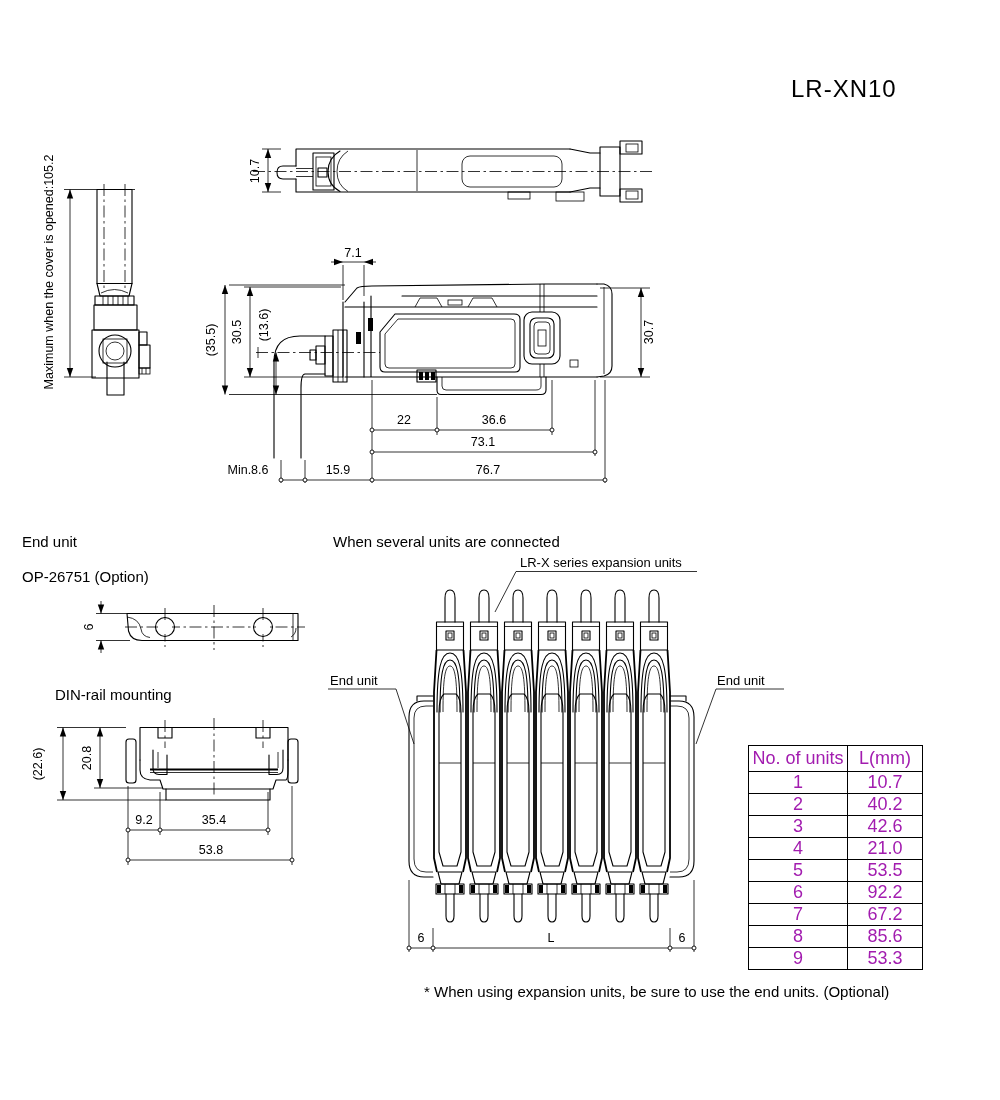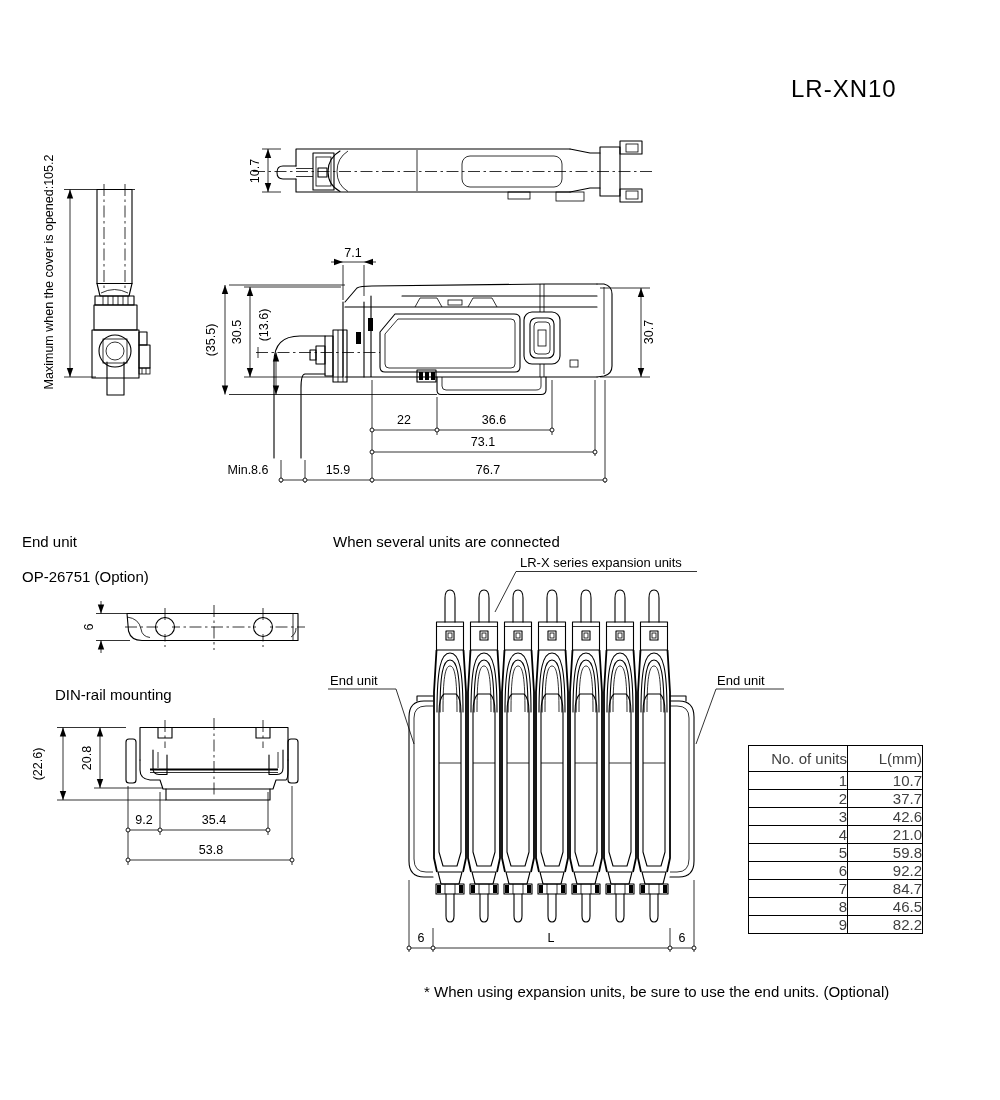--- a/index.html
+++ b/index.html
@@ -1,36 +1,36 @@
 <!DOCTYPE html>
 <html><head>
 <meta charset="utf-8">
 <style>
   html,body{margin:0;padding:0;background:#fff;}
   .canvas{position:relative;width:1000px;height:1100px;background:#fff;overflow:hidden;
-          font-family:"Liberation Sans",sans-serif;color:#404040;}
+          font-family:"Liberation Sans",sans-serif;color:#a21caf;}
   svg{position:absolute;left:0;top:0;}
   .ln{fill:none;stroke:#000;stroke-width:1.1;stroke-linejoin:round;stroke-linecap:round;}
   .ln2{fill:none;stroke:#000;stroke-width:1.8;stroke-linejoin:round;}
   .fill{fill:#000;stroke:none;}
   .thin{fill:none;stroke:#000;stroke-width:0.8;}
   .cl{fill:none;stroke:#000;stroke-width:0.8;stroke-dasharray:12 3.5 2.5 3.5;}
   .dim{fill:none;stroke:#000;stroke-width:0.8;}
   .tick{fill:#fff;stroke:#000;stroke-width:0.9;}
   text{fill:#000;font-family:"Liberation Sans",sans-serif;}
   .dimtxt{font-size:12.5px;}
   .lbl{font-size:15px;}
   .lblsm{font-size:13px;}
   .ttl{font-size:24px;letter-spacing:1px;}
   .note{font-size:15px;}
   
   .ltable{position:absolute;left:748px;top:745px;border-collapse:collapse;
           background:#fff;}
-  .ltable th,.ltable td{border:1px solid #000;font-size:15px;font-weight:normal;
-          text-align:right;padding:0;}
+  .ltable th,.ltable td{border:1px solid #000;font-size:18px;font-weight:normal;
+          text-align:center;padding:0;}
   .ltable th{width:98px;height:25px;}
   .ltable th:last-child{width:74px;}
   .ltable td{height:16px;}
 </style>
 </head>
 <body>
 
 <div class="canvas">
 
 <svg width="1000" height="1100" viewBox="0 0 1000 1100">
@@ -305,46 +305,46 @@
       <th>L(mm)</th>
     </tr>
   </thead>
   <tbody>
     <tr>
           <td>1</td>
           <td>10.7</td>
         </tr>
     <tr>
           <td>2</td>
-          <td>37.7</td>
+          <td>40.2</td>
         </tr>
     <tr>
           <td>3</td>
           <td>42.6</td>
         </tr>
     <tr>
           <td>4</td>
           <td>21.0</td>
         </tr>
     <tr>
           <td>5</td>
-          <td>59.8</td>
+          <td>53.5</td>
         </tr>
     <tr>
           <td>6</td>
           <td>92.2</td>
         </tr>
     <tr>
           <td>7</td>
-          <td>84.7</td>
+          <td>67.2</td>
         </tr>
     <tr>
           <td>8</td>
-          <td>46.5</td>
+          <td>85.6</td>
         </tr>
     <tr>
           <td>9</td>
-          <td>82.2</td>
+          <td>53.3</td>
         </tr>
   </tbody>
 </table>
 
 </div>
 
 </body></html>

